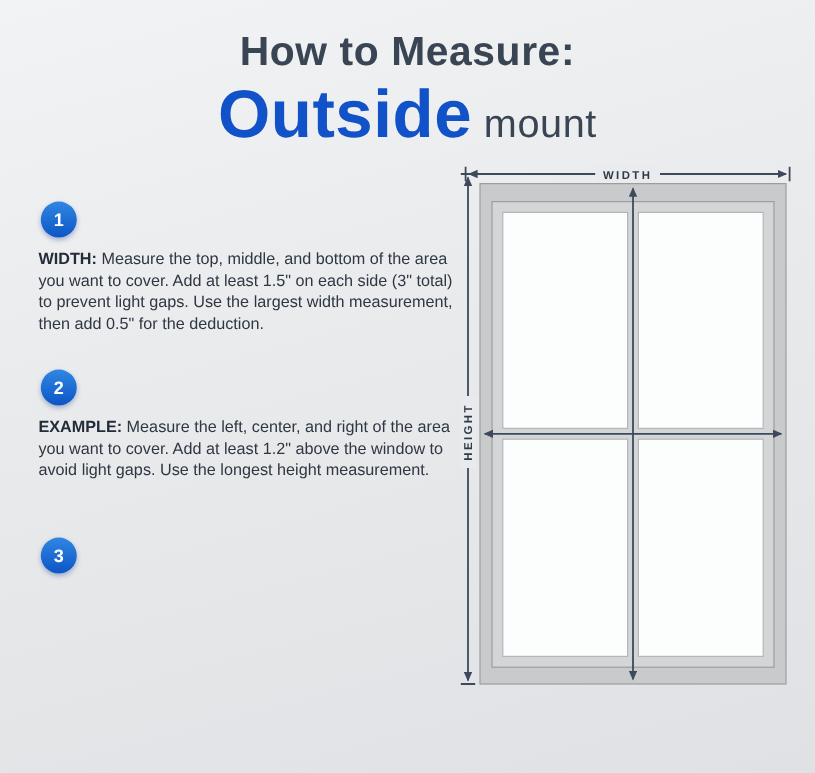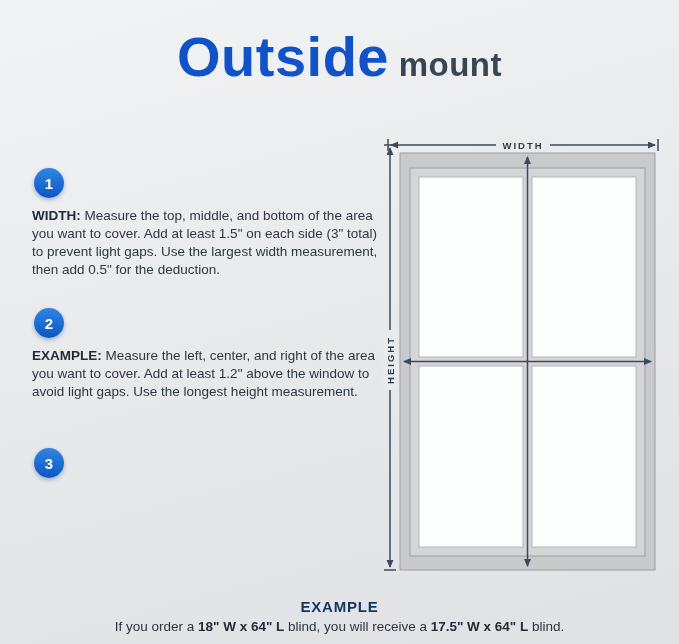--- a/index.html
+++ b/index.html
@@ -19,21 +19,21 @@
     text-align:center; line-height:1.12;
   }
   .title-line1 {
     font-size:34px; font-weight:700; color:#3a4553; letter-spacing:0.5px;
   }
   .title-line2 { margin-top:2px; }
   .title-accent {
     font-size:56px; font-weight:800; color:#1252c8; letter-spacing:0.5px;
   }
   .title-rest {
-    font-size:33px; font-weight:700; color:#3a4553; letter-spacing:0.5px;
+    font-size:33px; font-weight:400; color:#3a4553; letter-spacing:0.5px;
   }
   
   .step { position:absolute; left:32px; width:352px; }
   .step-1 { top:168px; }
   .step-2 { top:308px; }
   .step-3 { top:448px; }
   .badge {
     width:30px; height:30px; border-radius:50%;
     background:linear-gradient(180deg,#2f87e2 0%,#0d55c4 100%);
     color:#ffffff; font-weight:700; font-size:15px;
@@ -54,20 +54,21 @@
   }
   .example-text { margin-top:4px; font-size:13.5px; color:#2c3540; }
   .example-text b { font-weight:700; color:#232c38; }
 </style>
 </head>
 <body>
 
 <div class="page">
 
   <div class="title">
+    <div class="title-line1">How to Measure:</div>
     <div class="title-line2">
       <span class="title-accent">Outside</span><span class="title-rest"> mount</span>
     </div>
   </div>
 
   <div class="step step-1">
     <div class="badge">1</div>
     <div class="step-text">
       <span class="step-label">WIDTH:</span><span> Measure the top, middle, and bottom of the area you want to cover. Add at least 1.5" on each side (3" total) to prevent light gaps. Use the largest width measurement, then add 0.5" for the deduction.</span>
     </div>
@@ -110,20 +111,14 @@
     <rect x="122" y="8" width="54" height="14" fill="#eaebed"></rect>
     <text x="149" y="19" text-anchor="middle" font-family="Liberation Sans, sans-serif" font-size="9.5" font-weight="bold" letter-spacing="2" fill="#2e3a49">WIDTH</text>
 
     <line x1="16" y1="18" x2="16" y2="437" stroke="#3d4a5c" stroke-width="1.5" marker-start="url(#ah)" marker-end="url(#ah)"></line>
     <line x1="10" y1="15" x2="22" y2="15" stroke="#3d4a5c" stroke-width="1.5"></line>
     <line x1="10" y1="440" x2="22" y2="440" stroke="#3d4a5c" stroke-width="1.5"></line>
     <rect x="9" y="200" width="14" height="60" fill="#e9eaec"></rect>
     <text x="16" y="233.5" text-anchor="middle" transform="rotate(-90 16 230)" font-family="Liberation Sans, sans-serif" font-size="9.5" font-weight="bold" letter-spacing="2" fill="#2e3a49">HEIGHT</text>
   </svg>
 
-  <div class="example">
-    <div class="example-heading">EXAMPLE</div>
-    <div class="example-text">
-      <span>If you order a </span><b>18" W x 64" L</b><span> blind, you will receive a </span><b>17.5" W x 64" L</b><span> blind.</span>
-    </div>
-  </div>
 
 </div>
 
 </body></html>

